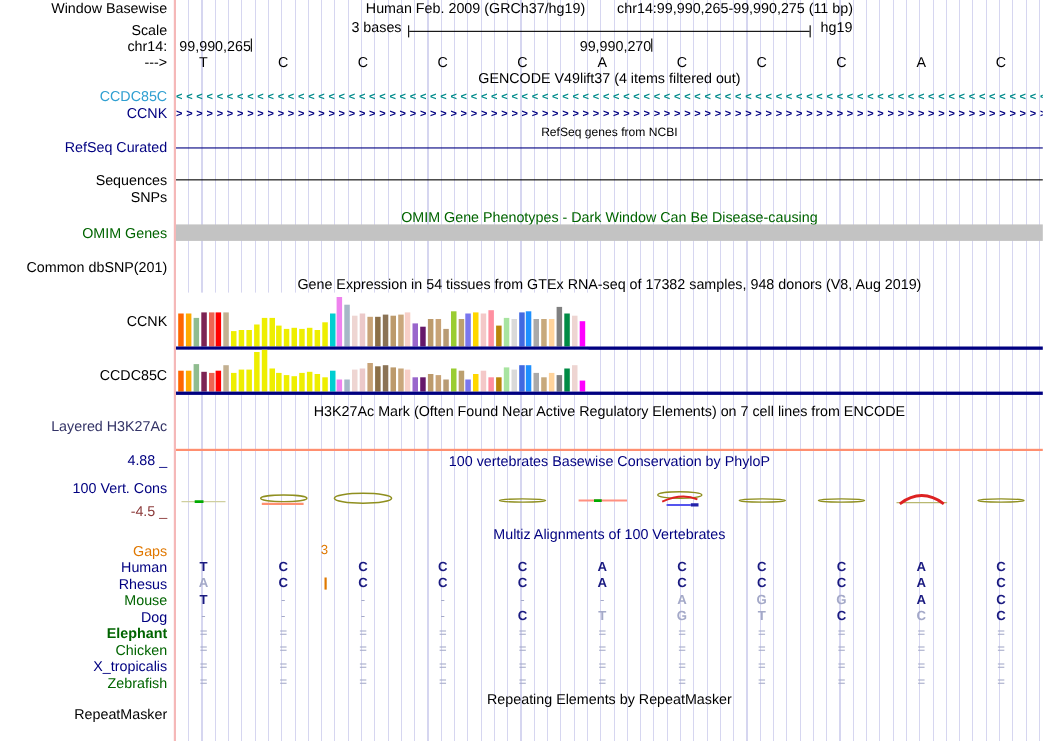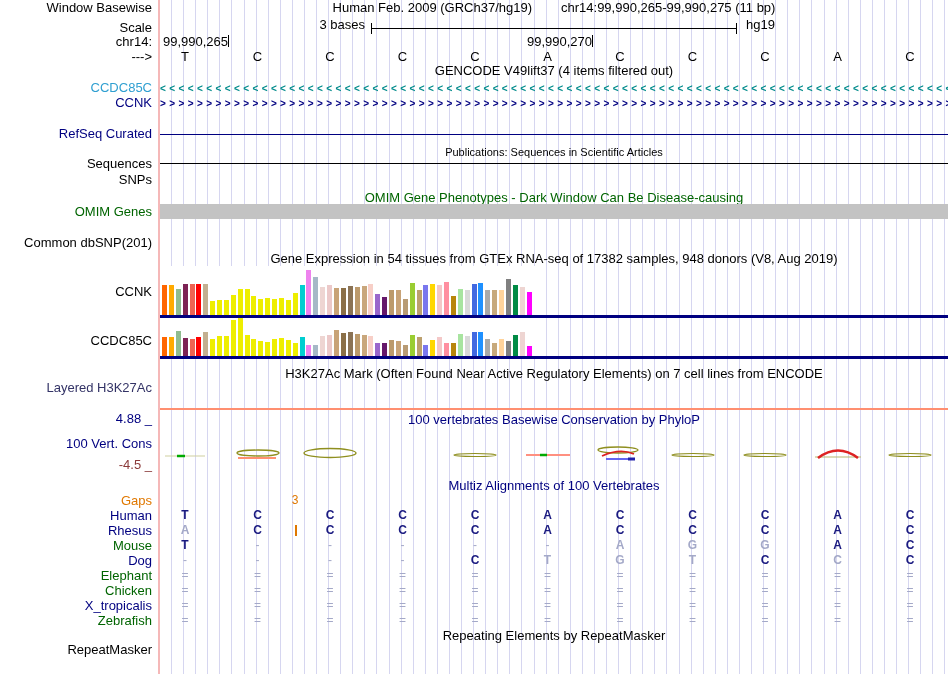--- a/index.html
+++ b/index.html
@@ -63,24 +63,24 @@
       <div class="baseletter" style="left: 826.5px; top: 50px; color: rgb(0, 0, 0);">A</div>
       <div class="baseletter" style="left: 899px; top: 50px; color: rgb(0, 0, 0);">C</div>
     </div>
 
   <div class="ctr" style="top:64px">GENCODE V49lift37 (4 items filtered out)</div>
   <div class="lbl" style="top:81px;color:var(--skyblue)">CCDC85C</div>
   <div class="arrows" id="arrows-0" style="top: 82px; color: rgb(0, 139, 139);">&lt;&lt;&lt;&lt;&lt;&lt;&lt;&lt;&lt;&lt;&lt;&lt;&lt;&lt;&lt;&lt;&lt;&lt;&lt;&lt;&lt;&lt;&lt;&lt;&lt;&lt;&lt;&lt;&lt;&lt;&lt;&lt;&lt;&lt;&lt;&lt;&lt;&lt;&lt;&lt;&lt;&lt;&lt;&lt;&lt;&lt;&lt;&lt;&lt;&lt;&lt;&lt;&lt;&lt;&lt;&lt;&lt;&lt;&lt;&lt;&lt;&lt;&lt;&lt;&lt;&lt;&lt;&lt;&lt;&lt;&lt;&lt;&lt;&lt;&lt;&lt;&lt;&lt;&lt;&lt;&lt;&lt;&lt;&lt;&lt;&lt;</div>
   <div class="lbl" style="top:96px;color:var(--navy)">CCNK</div>
   <div class="arrows" id="arrows-1" style="top: 97px; color: rgb(0, 0, 128);">&gt;&gt;&gt;&gt;&gt;&gt;&gt;&gt;&gt;&gt;&gt;&gt;&gt;&gt;&gt;&gt;&gt;&gt;&gt;&gt;&gt;&gt;&gt;&gt;&gt;&gt;&gt;&gt;&gt;&gt;&gt;&gt;&gt;&gt;&gt;&gt;&gt;&gt;&gt;&gt;&gt;&gt;&gt;&gt;&gt;&gt;&gt;&gt;&gt;&gt;&gt;&gt;&gt;&gt;&gt;&gt;&gt;&gt;&gt;&gt;&gt;&gt;&gt;&gt;&gt;&gt;&gt;&gt;&gt;&gt;&gt;&gt;&gt;&gt;&gt;&gt;&gt;&gt;&gt;&gt;&gt;&gt;&gt;&gt;&gt;&gt;</div>
 
+  <div class="ctr small" style="top:114px">RefSeq genes from NCBI</div>
   <div class="lbl" style="top:127px;color:var(--navy)">RefSeq Curated</div>
   <div class="hline" style="top:134px;height:1px;background:var(--navy)"></div>
 
-  <div class="ctr small" style="top:145px">Publications: Sequences in Scientific Articles</div>
   <div class="lbl" style="top:157px">Sequences</div>
   <div class="hline" style="top:163px;height:1px;background:#000"></div>
   <div class="lbl" style="top:173px">SNPs</div>
 
   <div class="ctr" style="top:191px;color:var(--dark-green)">OMIM Gene Phenotypes - Dark Window Can Be Disease-causing</div>
   <div class="lbl" style="top:205px;color:var(--dark-green)">OMIM Genes</div>
   <div class="hline" style="top:204px;height:15px;background:var(--graybar)"></div>
 
   <div class="lbl" style="top:236px">Common dbSNP(201)</div>
 
@@ -296,21 +296,21 @@
       <div class="cellletter" style="left: 246.5px; top: 554px; color: rgb(164, 169, 200); font-weight: normal;">-</div>
       <div class="cellletter" style="left: 319px; top: 554px; color: rgb(164, 169, 200); font-weight: normal;">-</div>
       <div class="cellletter" style="left: 391.5px; top: 554px; color: rgb(164, 169, 200); font-weight: normal;">-</div>
       <div class="cellletter" style="left: 464px; top: 554px; color: rgb(26, 26, 128);">C</div>
       <div class="cellletter" style="left: 536.5px; top: 554px; color: rgb(164, 169, 200);">T</div>
       <div class="cellletter" style="left: 609px; top: 554px; color: rgb(164, 169, 200);">G</div>
       <div class="cellletter" style="left: 681.5px; top: 554px; color: rgb(164, 169, 200);">T</div>
       <div class="cellletter" style="left: 754px; top: 554px; color: rgb(26, 26, 128);">C</div>
       <div class="cellletter" style="left: 826.5px; top: 554px; color: rgb(164, 169, 200);">C</div>
       <div class="cellletter" style="left: 899px; top: 554px; color: rgb(26, 26, 128);">C</div>
-      <div class="lbl" style="top: 569px; color: rgb(0, 100, 0);">Elephant</div>
+      <div class="lbl" style="top: 569px; color: rgb(0, 100, 0); font-weight: bold;">Elephant</div>
       <div class="cellletter" style="left: 174px; top: 569px; color: rgb(164, 169, 200); font-weight: normal;">=</div>
       <div class="cellletter" style="left: 246.5px; top: 569px; color: rgb(164, 169, 200); font-weight: normal;">=</div>
       <div class="cellletter" style="left: 319px; top: 569px; color: rgb(164, 169, 200); font-weight: normal;">=</div>
       <div class="cellletter" style="left: 391.5px; top: 569px; color: rgb(164, 169, 200); font-weight: normal;">=</div>
       <div class="cellletter" style="left: 464px; top: 569px; color: rgb(164, 169, 200); font-weight: normal;">=</div>
       <div class="cellletter" style="left: 536.5px; top: 569px; color: rgb(164, 169, 200); font-weight: normal;">=</div>
       <div class="cellletter" style="left: 609px; top: 569px; color: rgb(164, 169, 200); font-weight: normal;">=</div>
       <div class="cellletter" style="left: 681.5px; top: 569px; color: rgb(164, 169, 200); font-weight: normal;">=</div>
       <div class="cellletter" style="left: 754px; top: 569px; color: rgb(164, 169, 200); font-weight: normal;">=</div>
       <div class="cellletter" style="left: 826.5px; top: 569px; color: rgb(164, 169, 200); font-weight: normal;">=</div>

